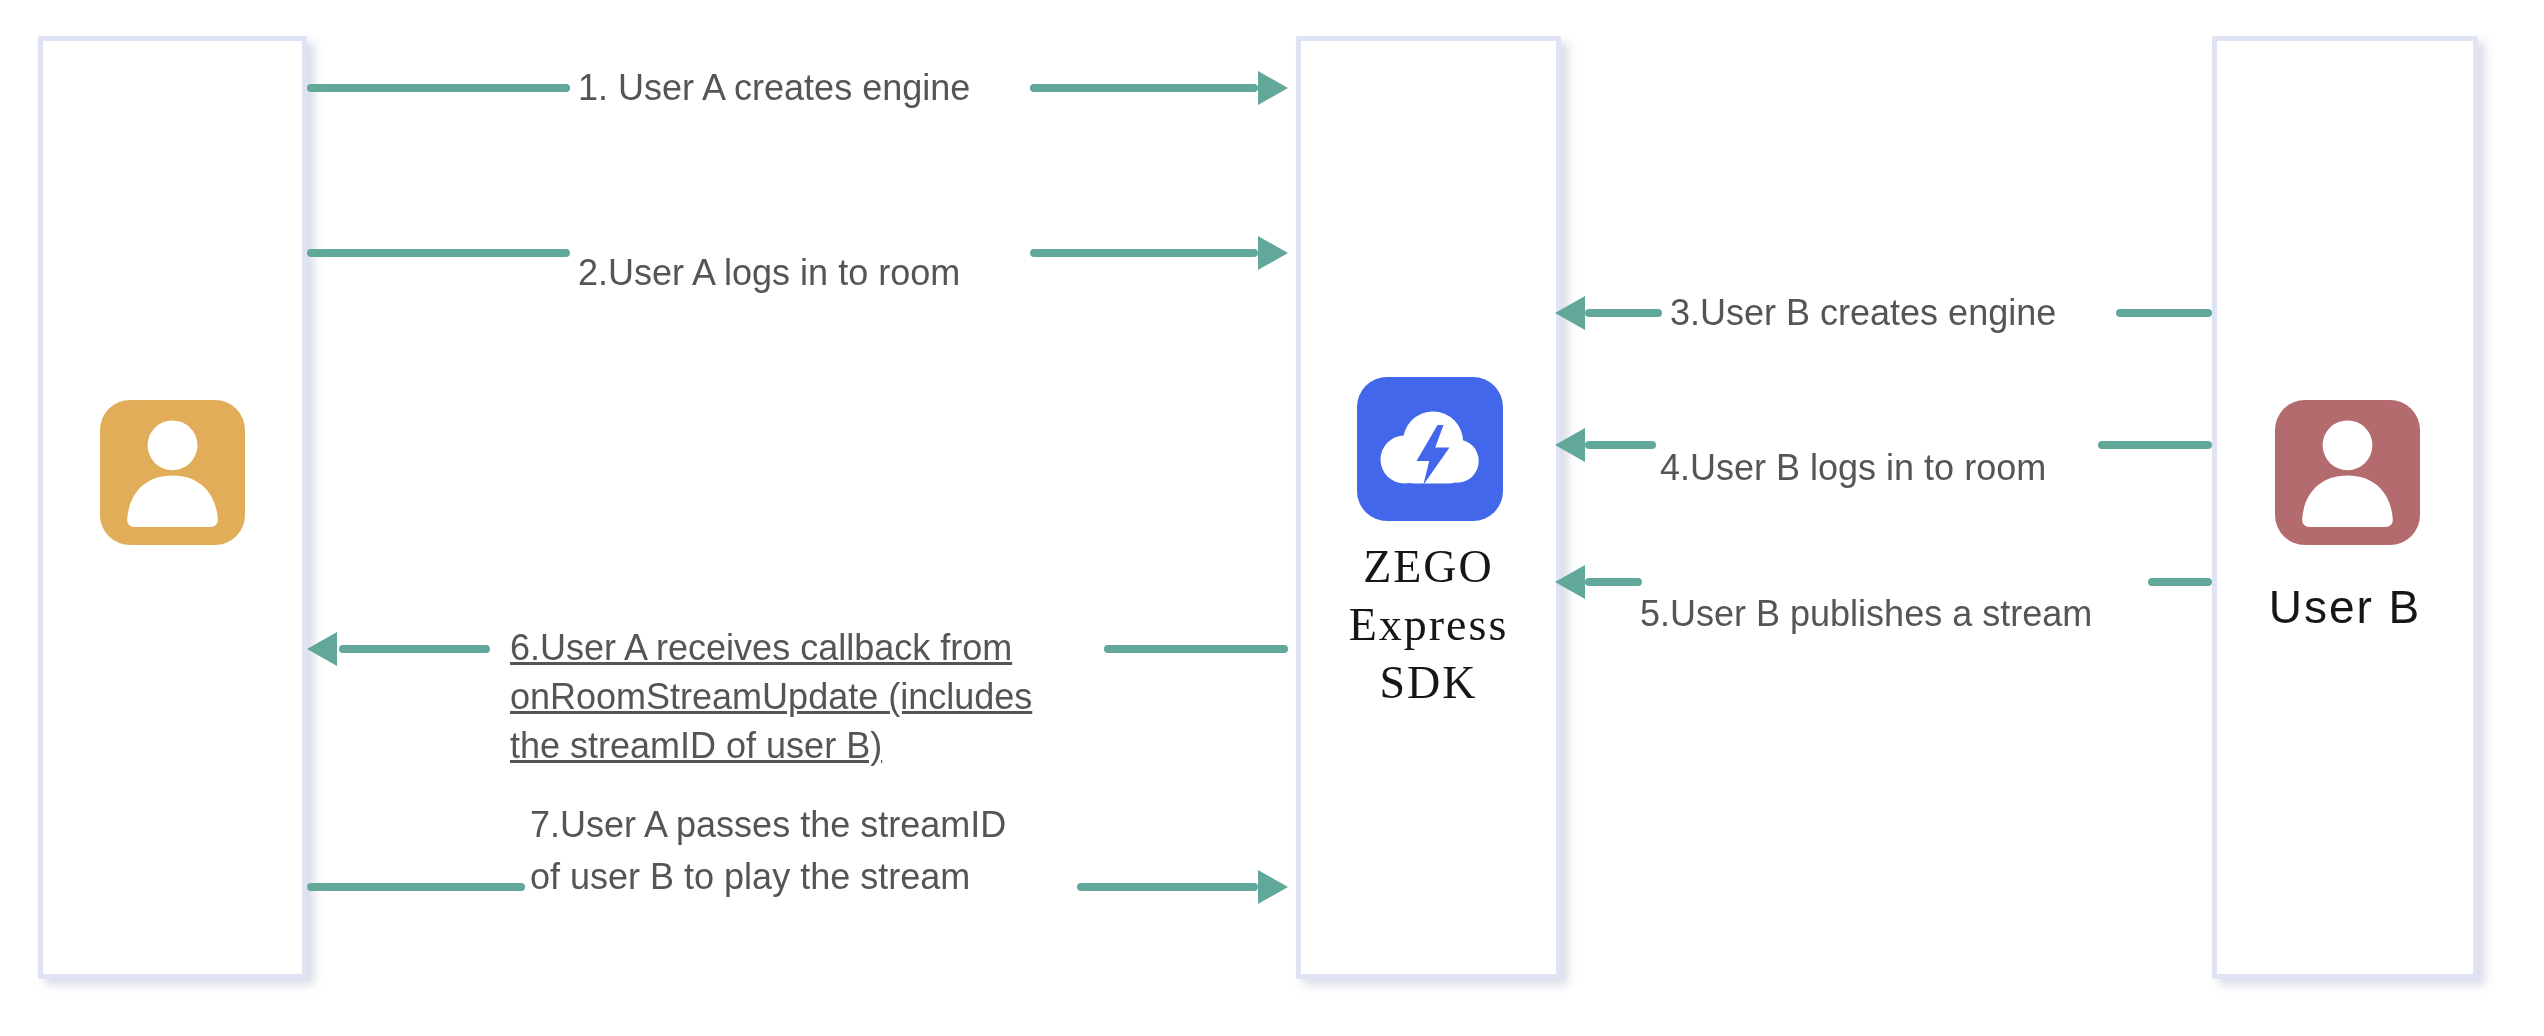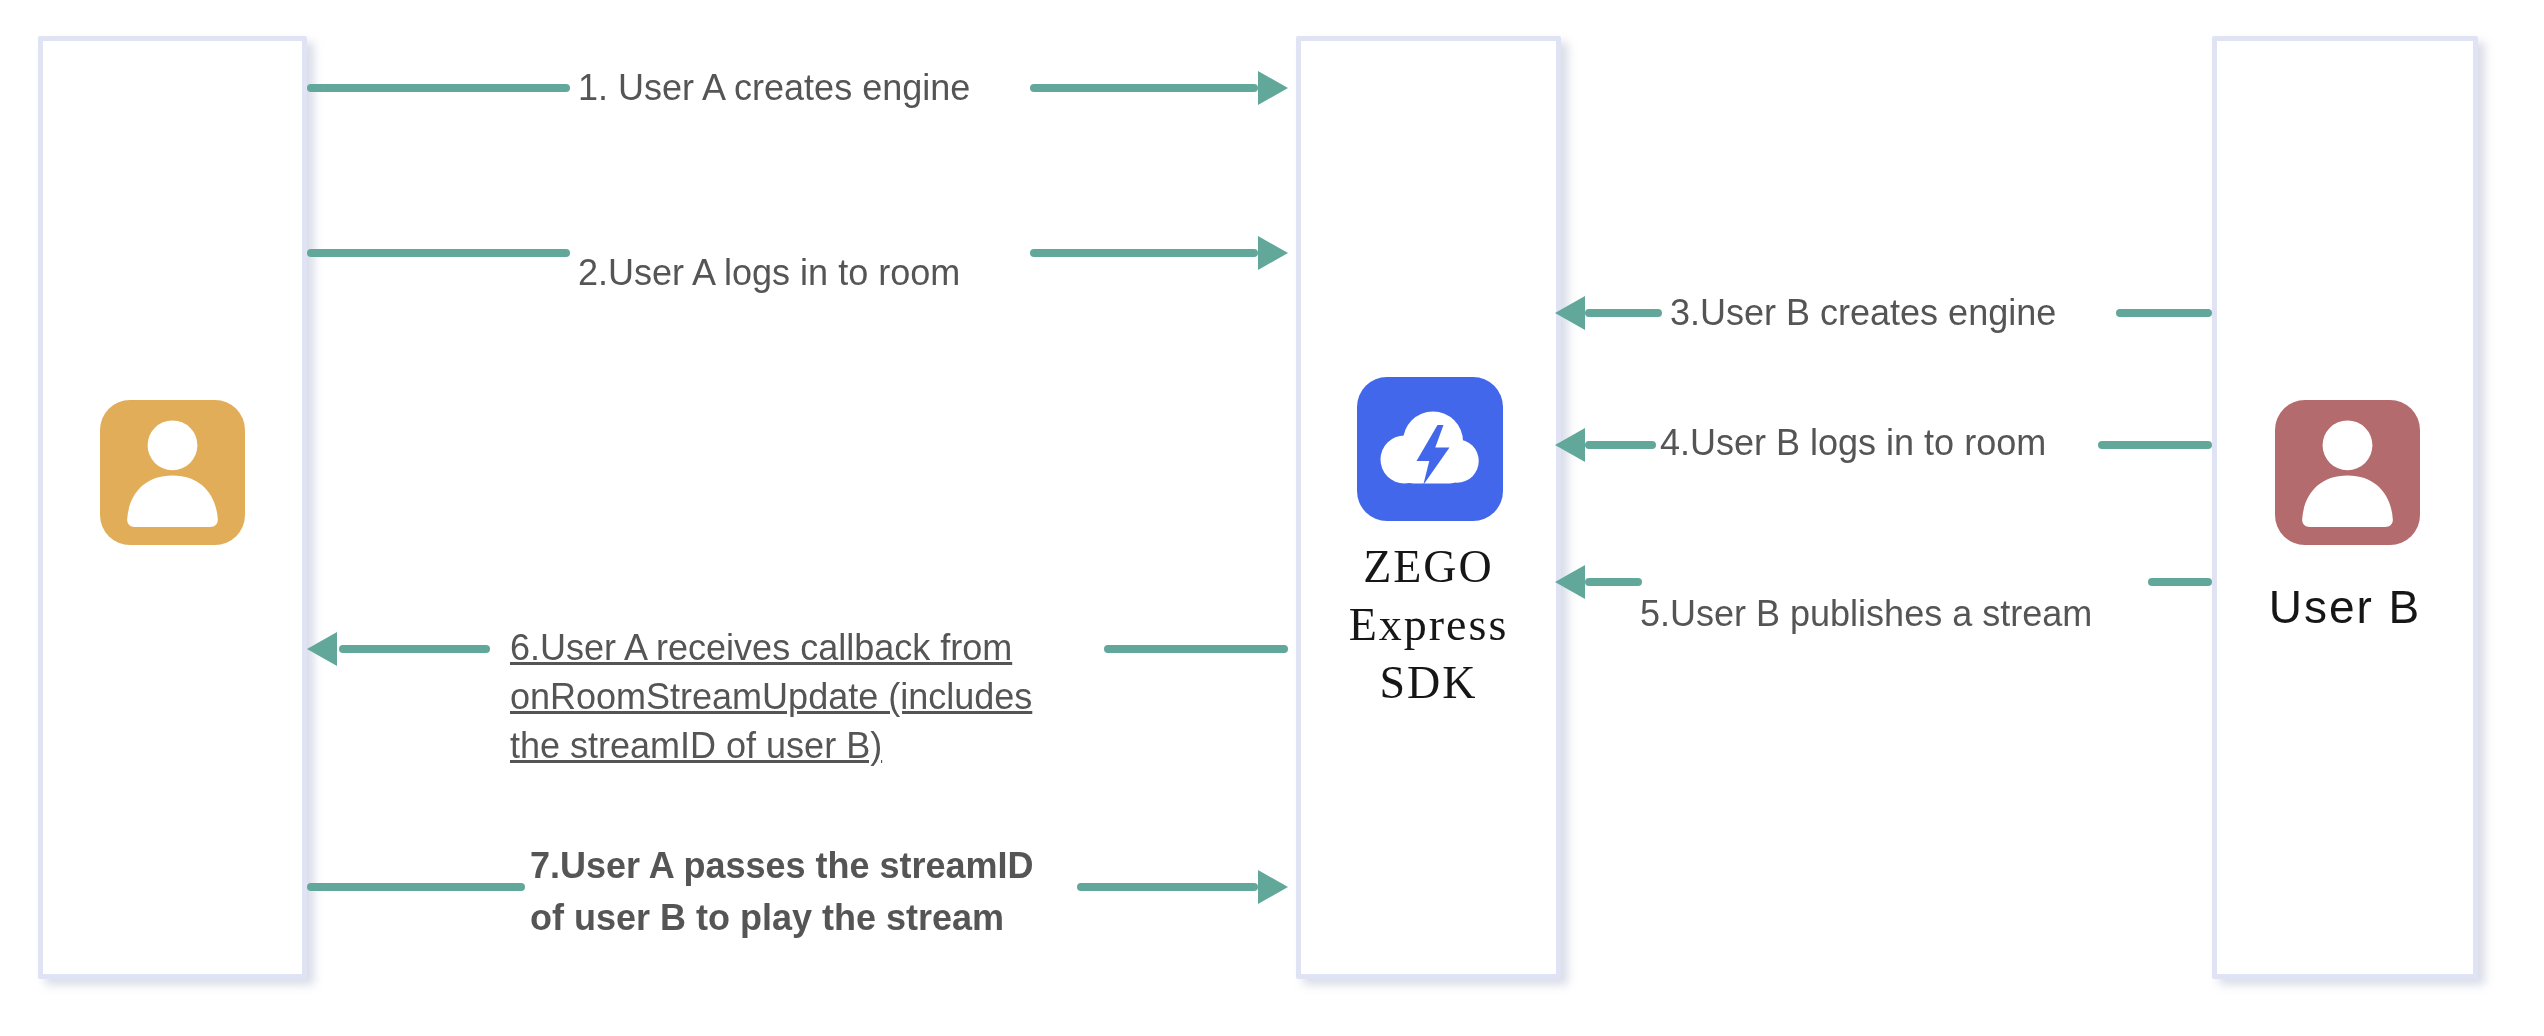--- a/index.html
+++ b/index.html
@@ -107,38 +107,38 @@
       <div>
         <div class="flow-seg" style="left: 1585px; width: 77px; top: 309px;"></div>
         <div class="flow-seg" style="left: 2116px; width: 96px; top: 309px;"></div>
         <div class="flow-head dir-left" style="left: 1555px; top: 296px;"></div>
         <div class="flow-label" style="left: 1670px; width: 438px; top: 287px; line-height: 52px;">3.User B creates engine</div>
       </div>
       <div>
         <div class="flow-seg" style="left: 1585px; width: 71px; top: 441px;"></div>
         <div class="flow-seg" style="left: 2098px; width: 114px; top: 441px;"></div>
         <div class="flow-head dir-left" style="left: 1555px; top: 428px;"></div>
-        <div class="flow-label" style="left: 1660px; width: 430px; top: 417px; line-height: 52px;">4.User B logs in to room</div>
+        <div class="flow-label" style="left: 1660px; width: 430px; top: 442px; line-height: 52px;">4.User B logs in to room</div>
       </div>
       <div>
         <div class="flow-seg" style="left: 1585px; width: 57px; top: 578px;"></div>
         <div class="flow-seg" style="left: 2148px; width: 64px; top: 578px;"></div>
         <div class="flow-head dir-left" style="left: 1555px; top: 565px;"></div>
         <div class="flow-label" style="left: 1640px; width: 500px; top: 556px; line-height: 52px; margin-top: 32px;">5.User B publishes a stream</div>
       </div>
       <div>
         <div class="flow-seg" style="left: 339px; width: 151px; top: 645px;"></div>
         <div class="flow-seg" style="left: 1104px; width: 184px; top: 645px;"></div>
         <div class="flow-head dir-left" style="left: 307px; top: 632px;"></div>
         <div class="flow-label" style="left: 510px; width: 580px; top: 623px; line-height: 49px; text-decoration: underline;">6.User A receives callback from
 onRoomStreamUpdate (includes
 the streamID of user B)</div>
       </div>
       <div>
         <div class="flow-seg" style="left: 307px; width: 218px; top: 883px;"></div>
         <div class="flow-seg" style="left: 1077px; width: 181px; top: 883px;"></div>
         <div class="flow-head dir-right" style="left: 1258px; top: 870px;"></div>
-        <div class="flow-label" style="left: 530px; width: 540px; top: 840px; line-height: 52px; font-weight: bold;">7.User A passes the streamID
+        <div class="flow-label" style="left: 530px; width: 540px; top: 799px; line-height: 52px;">7.User A passes the streamID
 of user B to play the stream</div>
       </div>
     </div>
 
 </div>
 
 </body></html>

